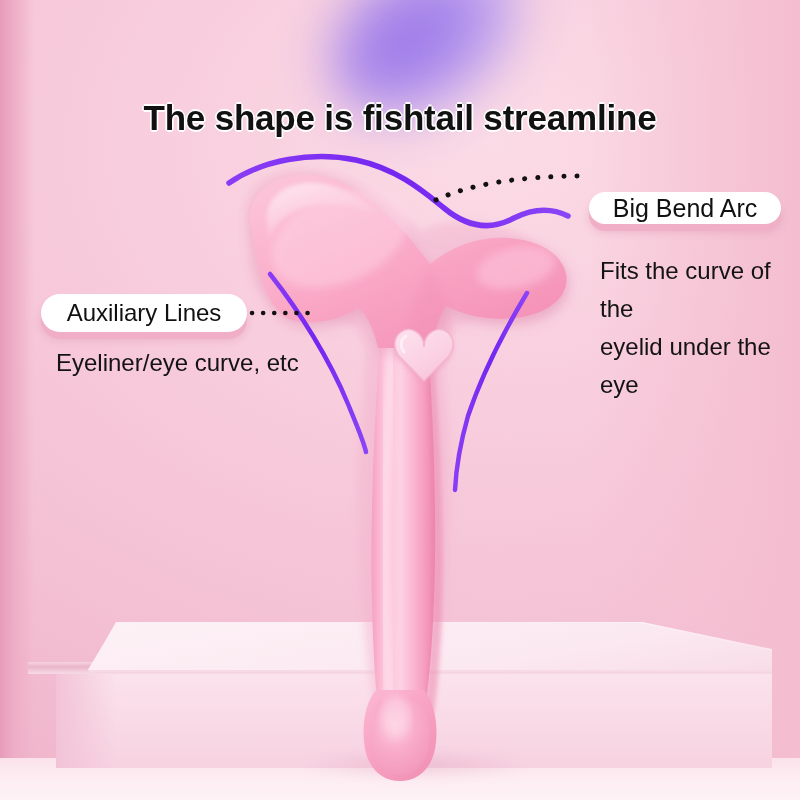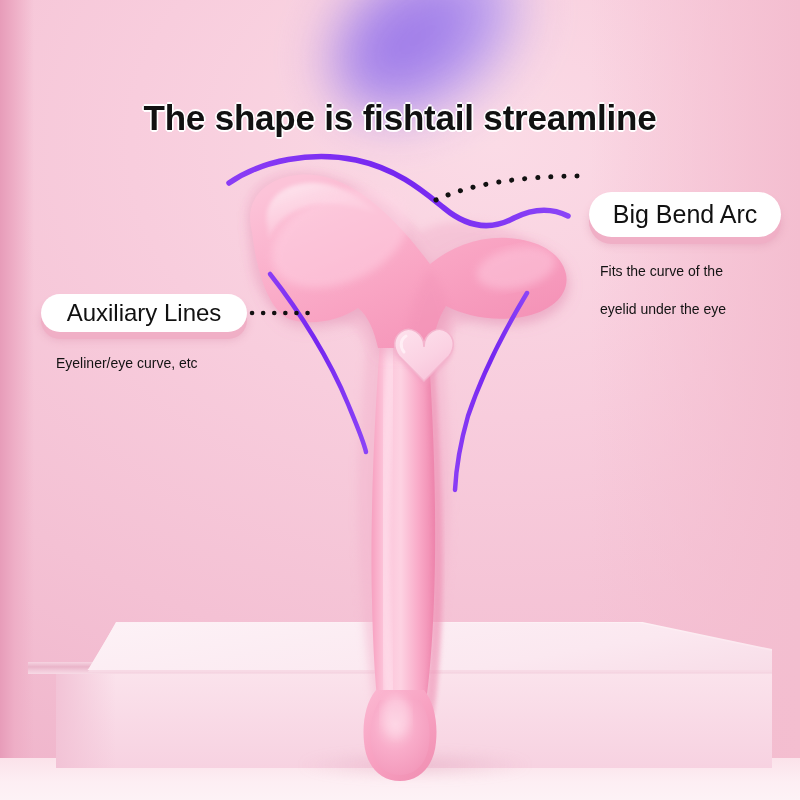--- a/index.html
+++ b/index.html
@@ -130,33 +130,33 @@
     border-radius: 40px;
     color: #111111;
     display: flex;
     align-items: center;
     justify-content: center;
     box-shadow: 0 7px 0 0 #f0afc6, 0 8px 9px rgba(208,120,155,.33);
     white-space: nowrap;
   }
   .pill-big-bend {
     left: 589px; top: 192px;
-    width: 192px; height: 45px;
+    width: 192px; height: 32px;
     font-size: 25px;
   }
   .pill-auxiliary {
     left: 41px; top: 294px;
     width: 206px; height: 38px;
     font-size: 24px;
   }
 
   .caption {
     position: absolute;
     color: #131313;
-    font-size: 14px;
+    font-size: 24px;
     line-height: 38px;
     white-space: pre-line;
   }
   .caption-big-bend { left: 600px; top: 252px; width: 200px; }
   .caption-auxiliary { left: 56px; top: 352px; width: 280px; line-height: 22px; }
 </style>
 </head>
 <body>
 
 <div id="stage">

